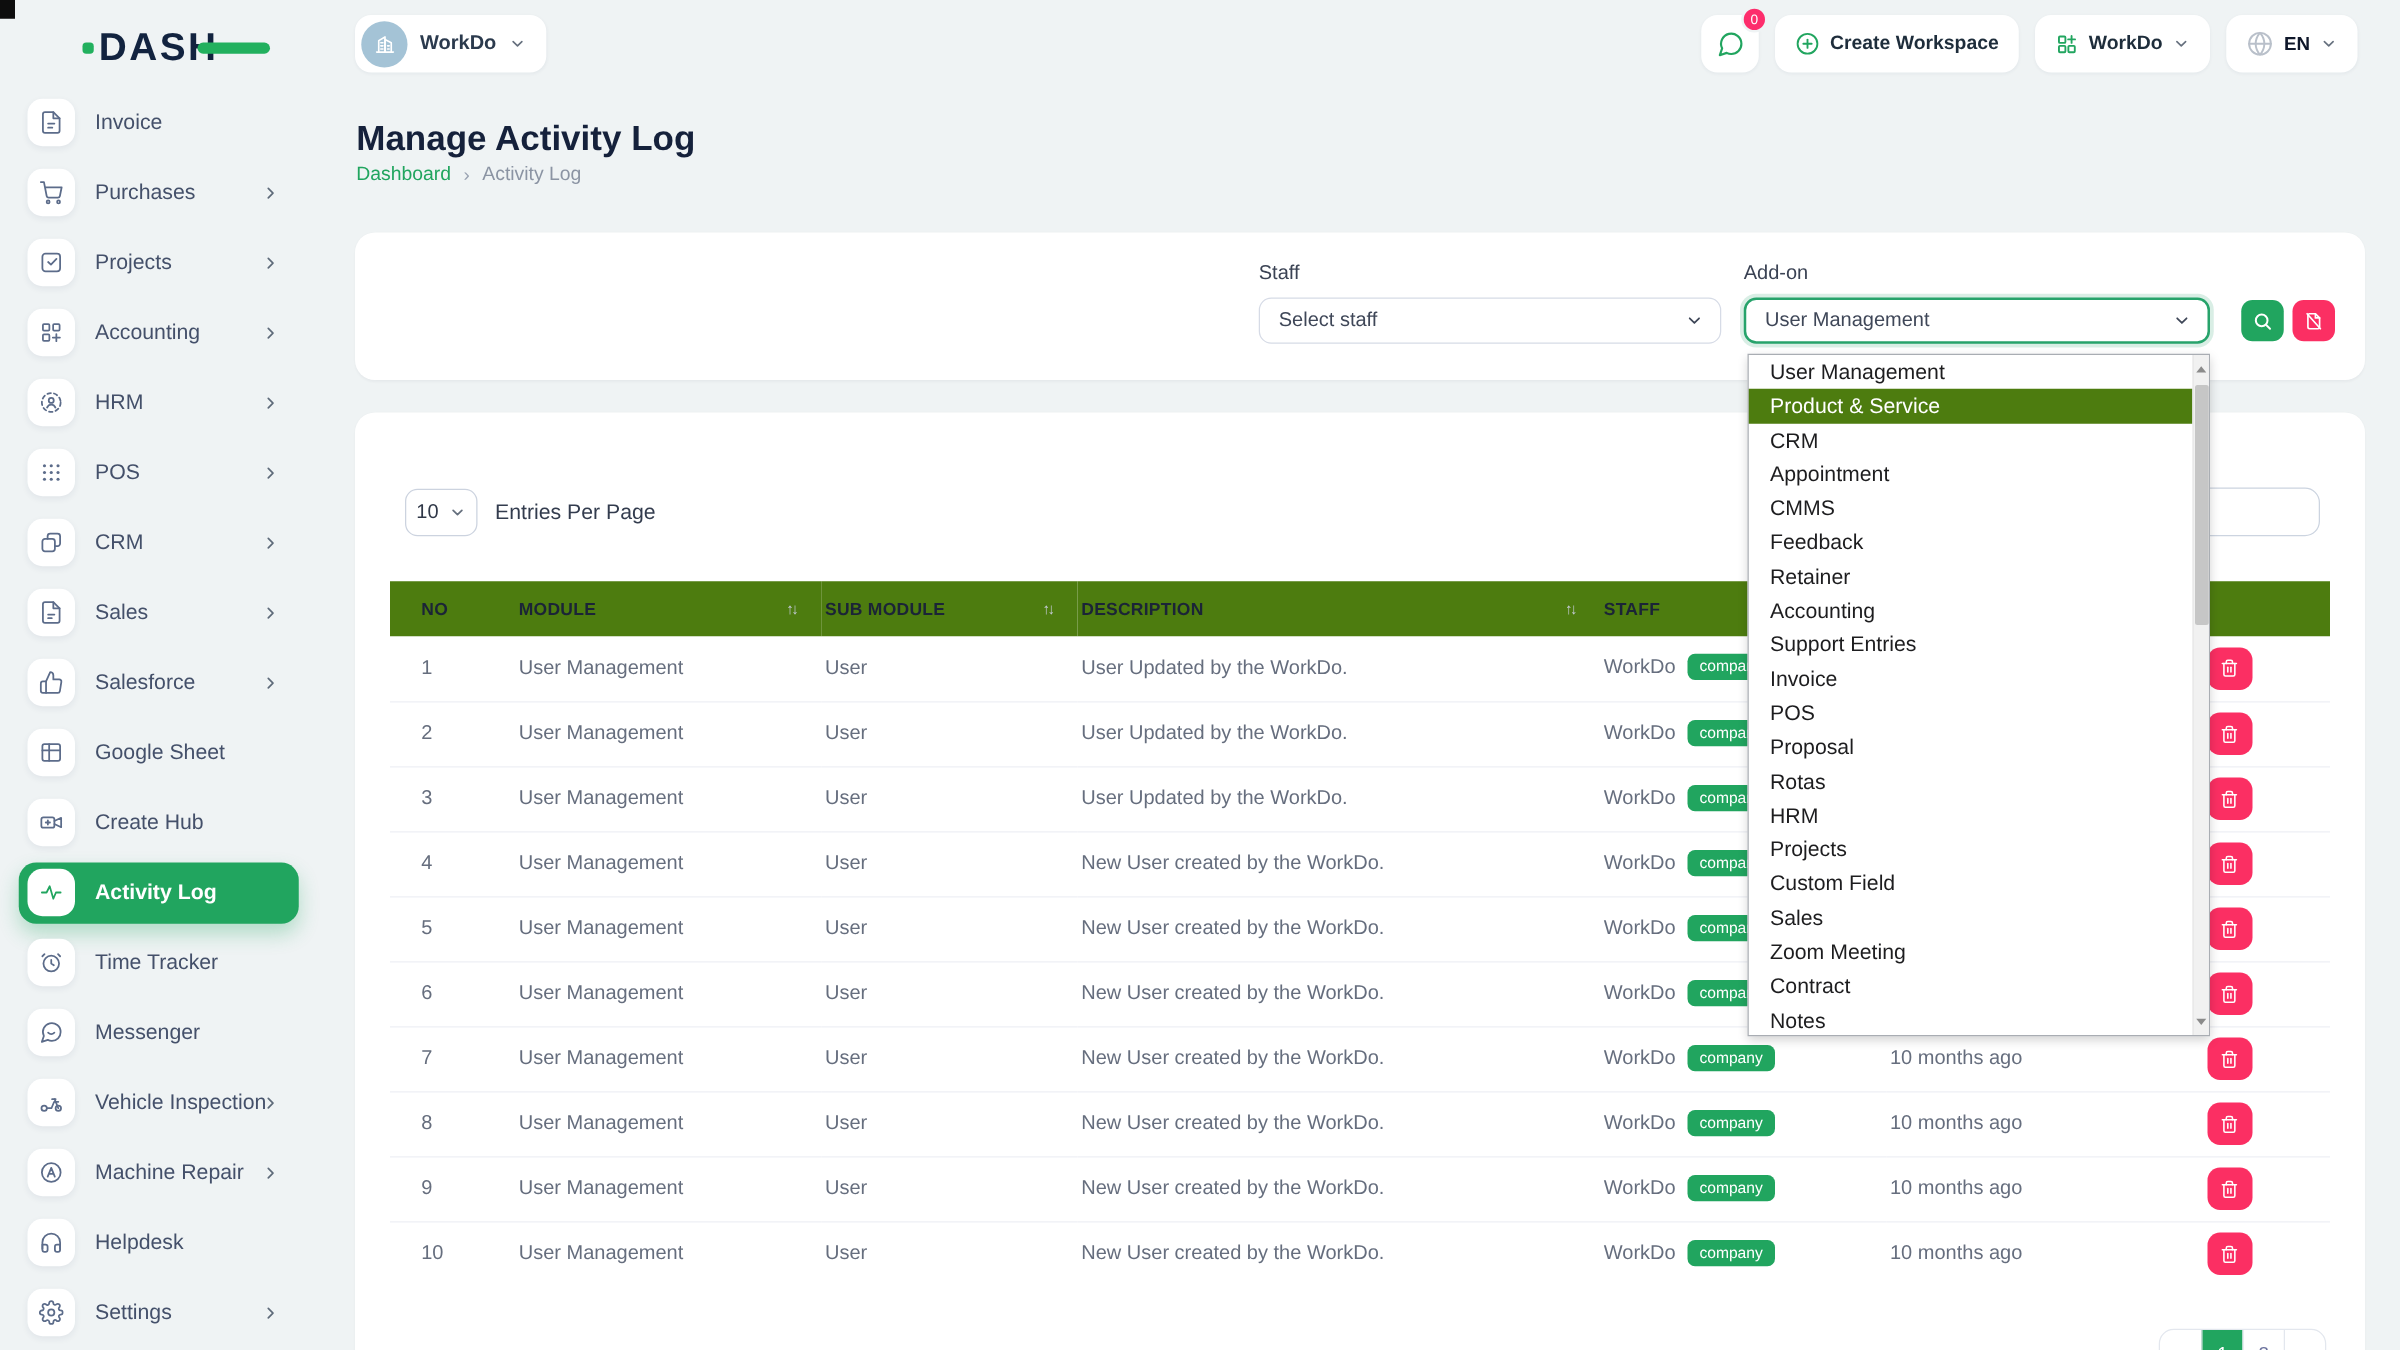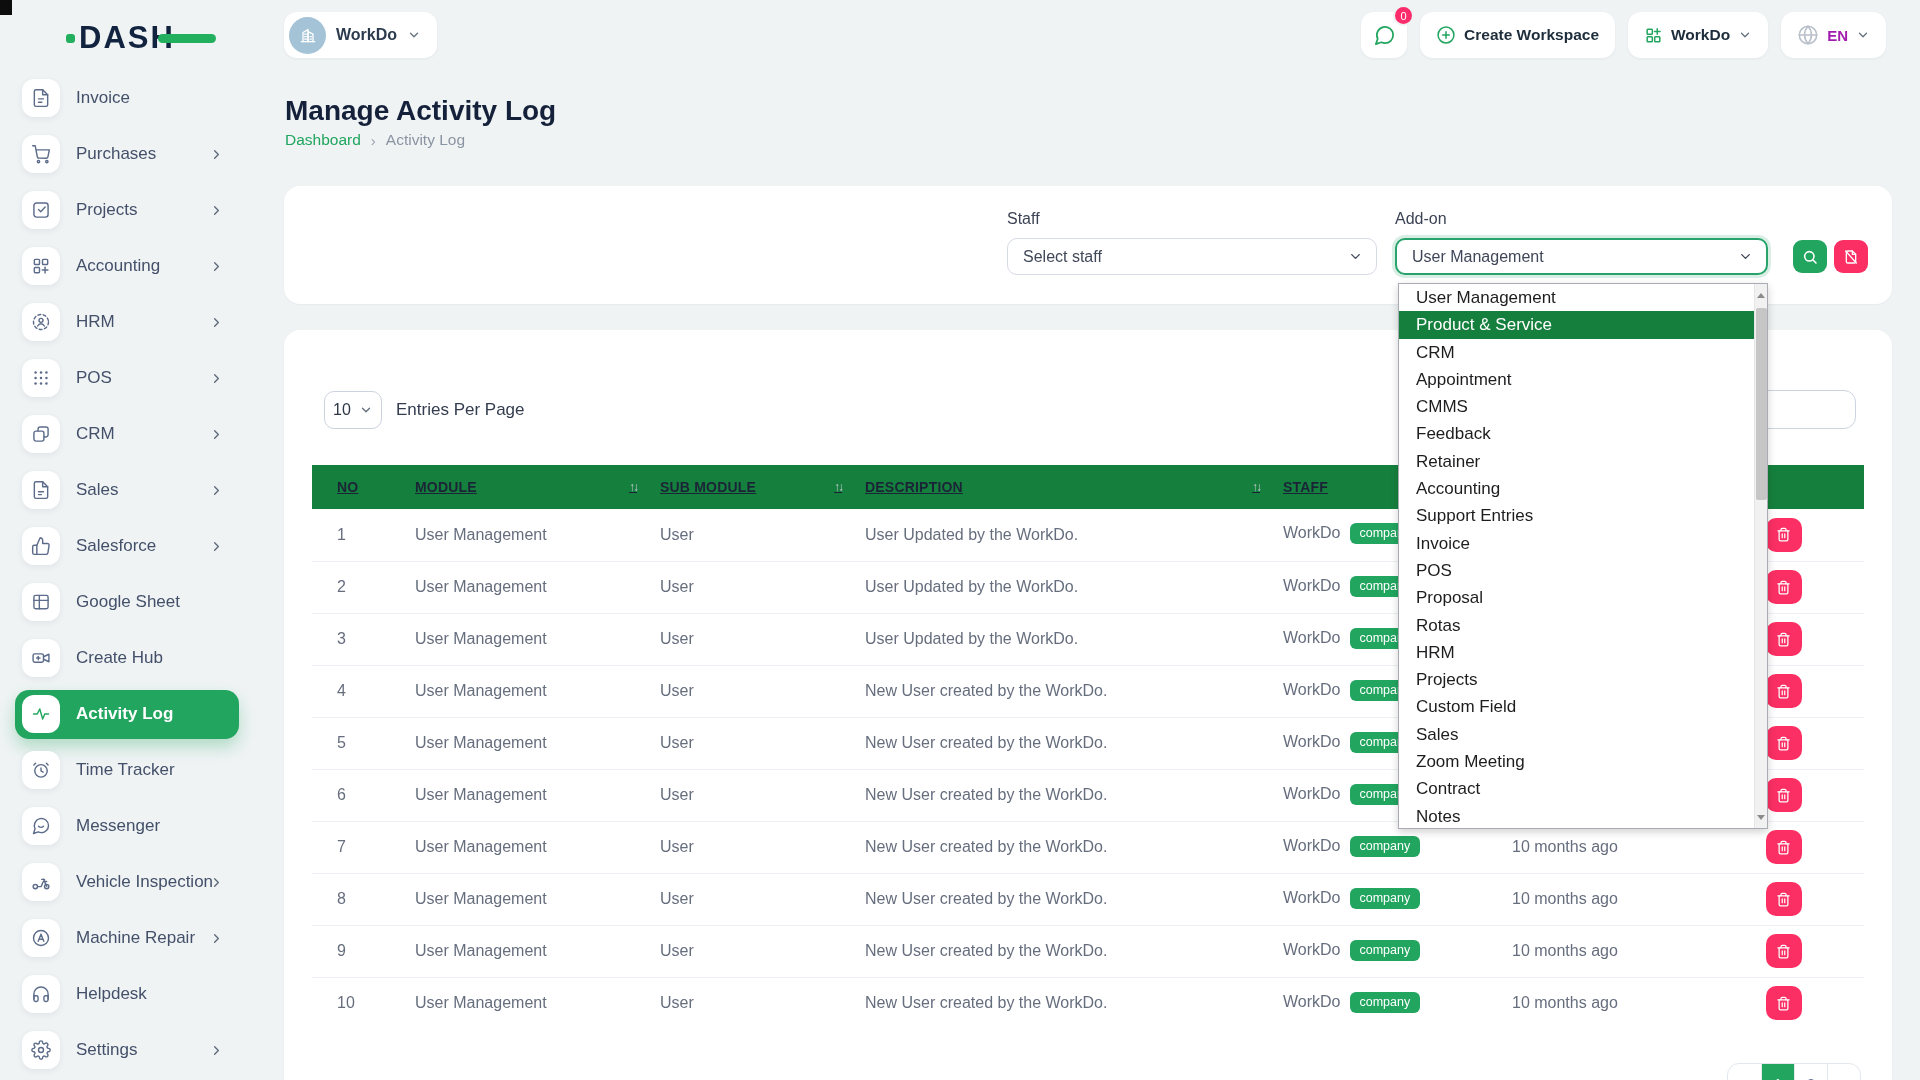--- a/index.html
+++ b/index.html
@@ -33,21 +33,21 @@
   .ws-avatar { width:37px; height:37px; border-radius:50%; background:#a4c3d6; display:flex; align-items:center; justify-content:center; color:#fff; }
   .ws-name { font-size:16px; color:#2b3a4d; font-weight:bold; }
   .chev { display:flex; color:#66707e; }
   .top-right { position:absolute; right:34px; top:12px; height:46px; display:flex; gap:13px; align-items:center; }
   .icon-btn { position:relative; width:46px; height:46px; border-radius:13px; background:#fff; display:flex; align-items:center; justify-content:center;
       box-shadow:0 1px 3px rgba(25,40,70,.05); cursor:pointer; color:#21a55f; }
   .badge-dot { position:absolute; top:-7px; right:-7px; min-width:21px; height:21px; border-radius:11px; background:#fd2d6c;
       color:#fff; font-size:11px; display:flex; align-items:center; justify-content:center; border:2px solid #eff3f4; }
   .top-pill { height:46px; padding:0 16px; gap:8px; font-size:15.5px; color:#1e2d3b; font-weight:bold; }
   .top-pill .green { color:#21a55f; display:flex; }
-  .lang-en { color:#a21caf; font-weight:bold; font-size:15px; }
+  .lang-en { color:#0f172a; font-weight:bold; font-size:15px; }
   .globe { color:#b9c0ca; display:flex; }
 
   
   .page-title { position:absolute; left:285px; top:95px; font-size:28px; font-weight:bold; color:#15213b; }
   .breadcrumb { position:absolute; left:285px; top:131px; display:flex; align-items:center; gap:10px; font-size:15.5px; }
   .bc-link { color:#21a55f; cursor:pointer; }
   .bc-sep { color:#9aa3b2; font-size:15px; }
   .bc-current { color:#8b94a3; }
 
   
@@ -66,22 +66,22 @@
   .btn-pink { background:#fb2f63; }
 
   
   .entries-select { position:absolute; left:40px; top:61px; width:58px; height:38px; border:1px solid #ccd3df; border-radius:10px;
       display:flex; align-items:center; justify-content:center; gap:8px; font-size:16px; color:#2f3747; cursor:pointer; }
   .entries-label { position:absolute; left:112px; top:70px; font-size:17px; color:#333c4e; }
   .table-search { position:absolute; left:1332px; top:60px; width:240px; height:39px; border:1.5px solid #ccd4e0; border-radius:12px;
       background:#fff; outline:none; font-size:15px; padding:0 12px; }
 
   table.log { position:absolute; left:28px; top:135px; width:1552px; border-collapse:collapse; table-layout:fixed; }
-  .log th { height:44px; background:#15803d; font-size:14px; font-weight:bold; color:#1b2437; text-align:left;
-      letter-spacing:.2px; padding:0 20px 0 3px;text-decoration:underline; }
+  .log th { height:44px; background:#4d7c0f; font-size:14px; font-weight:bold; color:#1b2437; text-align:left;
+      letter-spacing:.2px; padding:0 20px 0 3px; }
   .log th:first-child { padding-left:25px; }
   .log th:last-child, .log td:last-child { text-align:center; padding-right:0; }
   .log th .th-inner { display:flex; align-items:center; justify-content:space-between; }
   .sort-icon { color:#c4cad6; font-size:12px; letter-spacing:-2px; font-weight:normal; }
   .log td { height:52px; font-size:16px; color:#666e7e; padding:0 3px; }
   .log td:first-child { padding-left:25px; }
   .log tbody tr + tr td { border-top:1px solid #eef0f5; }
   .staff-badge { display:inline-block; background:#21a55f; color:#fff; font-size:12.5px; padding:3px 10px 4px; border-radius:6px; margin-left:9px; position:relative; top:-1px; }
   .del-btn { width:36px; height:34px; border:none; border-radius:10px; background:#fb2f63; color:#fff;
       display:inline-flex; align-items:center; justify-content:center; cursor:pointer; }
@@ -92,21 +92,21 @@
   .page-cell { min-width:33px; padding:0 6px; display:flex; align-items:center; justify-content:center; font-size:15px; color:#6c739e;
       border-left:1px solid #e3e7ee; cursor:pointer; }
   .page-cell:first-child { border-left:none; }
   .page-cell.active { background:#21a55f; color:#fff; }
 
   
   .dropdown { position:absolute; left:1398px; top:283px; width:370px; height:546px; background:#fff;
       border:1px solid #a9adb3; box-shadow:0 3px 8px rgba(0,0,0,.18); z-index:50; display:flex; }
   .dd-list { flex:1; }
   .dd-item { height:27.3px; line-height:27.3px; font-size:17px; color:#1d1d1f; padding-left:17px; white-space:nowrap; overflow:hidden; cursor:default; }
-  .dd-item.selected { background:#15803d; color:#fff; }
+  .dd-item.selected { background:#4d7c0f; color:#fff; }
   .dd-scrollbar { width:13px; background:#f1f1f1; position:relative; border-left:1px solid #e6e6e6; }
   .dd-arrow { position:absolute; left:0; width:100%; height:18px; display:flex; align-items:center; justify-content:center; }
   .dd-arrow.up { top:2px; } .dd-arrow.down { bottom:2px; }
   .tri-up { width:0; height:0; border-left:4px solid transparent; border-right:4px solid transparent; border-bottom:5px solid #8b8b8b; }
   .tri-down { width:0; height:0; border-left:4px solid transparent; border-right:4px solid transparent; border-top:5px solid #8b8b8b; }
   .dd-thumb { position:absolute; left:1px; width:11px; top:24px; height:192px; background:#c6c6c6; border-radius:2px; }
 </style>
 </head>
 <body>
 

